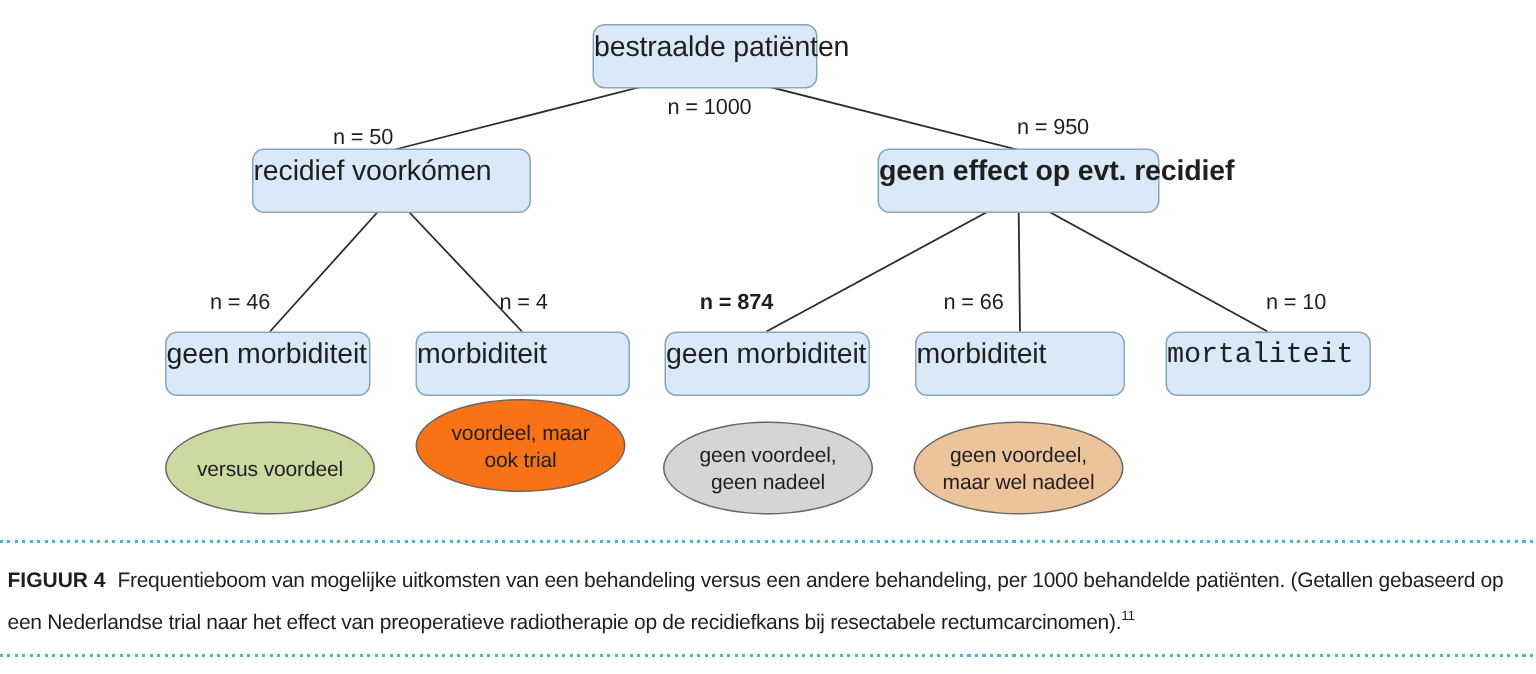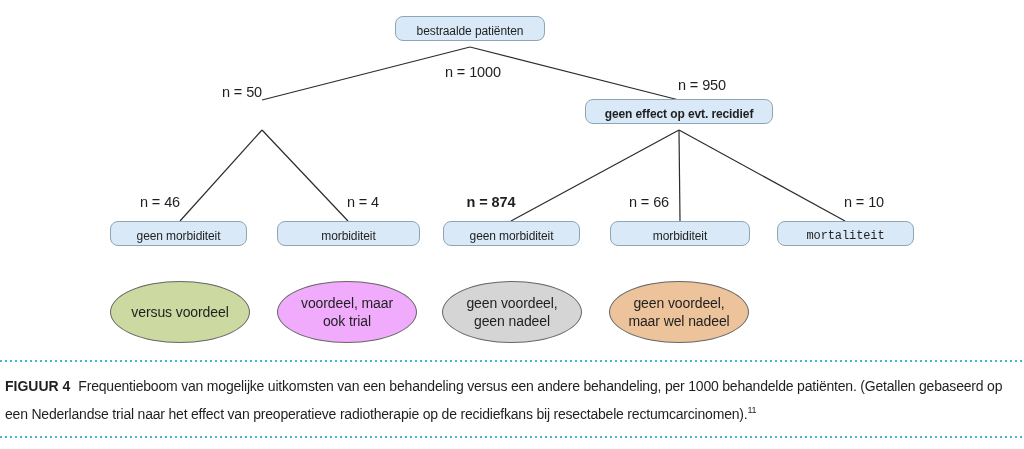--- a/index.html
+++ b/index.html
@@ -11,24 +11,24 @@
     color:#1f1f1f;
     overflow:hidden;
   }
   #edges{position:absolute;left:0;top:0;width:1024px;height:449px;}
   #edges line{stroke:var(--line,#2b2b2b);stroke-width:1.2;}
   .node{
     position:absolute;
     background:var(--node-fill,#d9e9f7);
     border:1px solid var(--node-border,#8da6b5);
     border-radius:8px;
-    font-size:12px;
-    text-align:center;
+    font-size:19px;
+    text-align:left;
     box-sizing:border-box;
-    height:25px;
+    height:43px;
     line-height:29px;
     letter-spacing:-0.1px;
     white-space:nowrap;
   }
   .nlabel{
     position:absolute;
     width:90px;
     text-align:center;
     font-size:14.5px;
     letter-spacing:-0.1px;
@@ -74,39 +74,40 @@
     <line x1="679" y1="130" x2="680" y2="221"></line>
     <line x1="679" y1="130" x2="845" y2="221"></line>
   </svg>
 
   <div class="node" style="left:395px;top:16px;width:150px;">bestraalde patiënten</div>
 
   <div class="nlabel" style="left:197px;top:84px;text-align:center;">n = 50</div>
   <div class="nlabel" style="left:428px;top:64px;">n = 1000</div>
   <div class="nlabel" style="left:657px;top:77px;">n = 950</div>
 
+  <div class="node" style="left:168px;top:99px;width:186px;">recidief voorkómen</div>
   <div class="node" style="left:585px;top:99px;width:188px;font-weight:bold;">geen effect op evt. recidief</div>
 
   <div class="nlabel" style="left:115px;top:194px;">n = 46</div>
-  <div class="nlabel" style="left:318px;top:194px;">n = 4</div>
+  <div class="nlabel" style="left:304px;top:194px;">n = 4</div>
   <div class="nlabel" style="left:446px;top:194px;font-weight:bold;">n = 874</div>
   <div class="nlabel" style="left:604px;top:194px;">n = 66</div>
   <div class="nlabel" style="left:819px;top:194px;">n = 10</div>
 
   <div class="node" style="left:110px;top:221px;width:137px;">geen morbiditeit</div>
   <div class="node" style="left:277px;top:221px;width:143px;">morbiditeit</div>
   <div class="node" style="left:443px;top:221px;width:137px;">geen morbiditeit</div>
   <div class="node" style="left:610px;top:221px;width:140px;">morbiditeit</div>
   <div class="node" style="left:777px;top:221px;width:137px;font-family:Liberation Mono, monospace;">mortaliteit</div>
 
   <div class="outcome" style="left: 110px; top: 281px; background: rgb(204, 217, 160);">
     <span>versus voordeel</span>
     <span></span>
   </div>
-  <div class="outcome" style="left: 277px; top: 281px; background: #f0abfc;">
+  <div class="outcome" style="left: 277px; top: 266px; background: #f97316;">
     <span>voordeel, maar</span>
     <span>ook trial</span>
   </div>
   <div class="outcome" style="left: 442px; top: 281px; background: rgb(213, 213, 213);">
     <span>geen voordeel,</span>
     <span>geen nadeel</span>
   </div>
   <div class="outcome" style="left: 609px; top: 281px; background: rgb(236, 195, 155);">
     <span>geen voordeel,</span>
     <span>maar wel nadeel</span>

